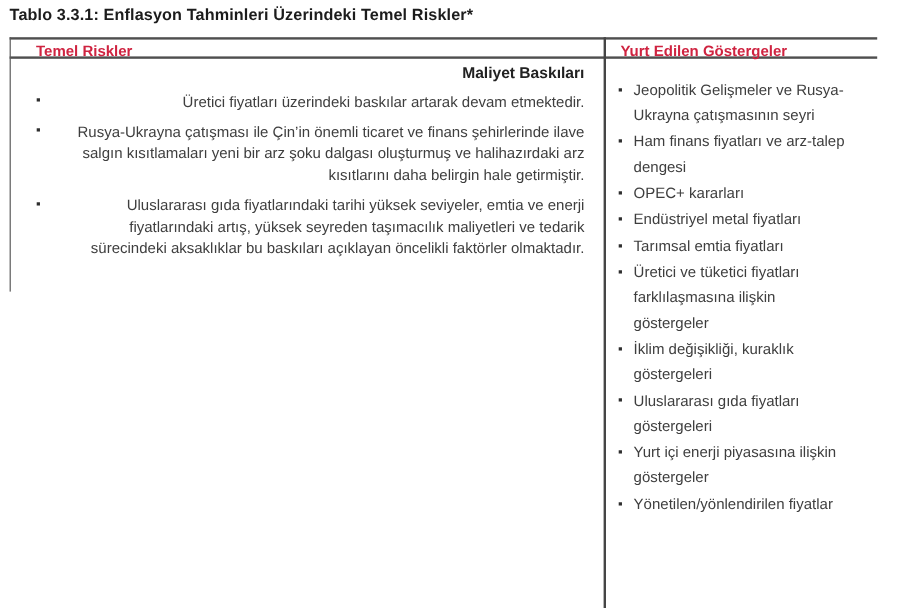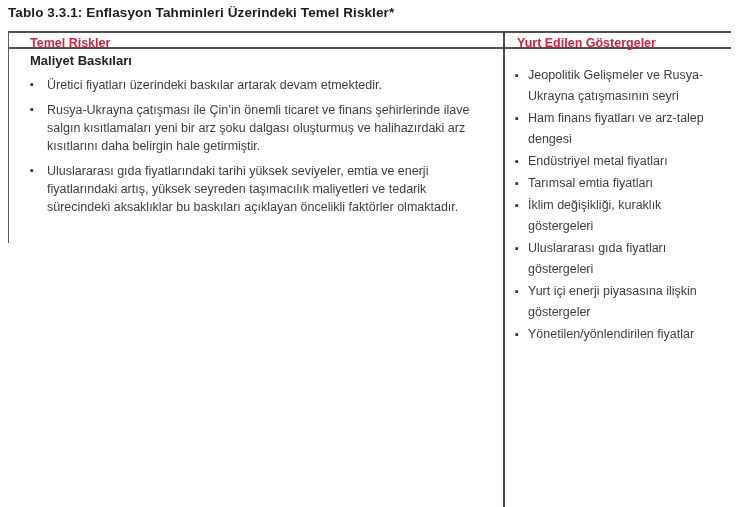--- a/index.html
+++ b/index.html
@@ -71,20 +71,21 @@
     padding-left: 14px;
   }
   .tbody {
     display: flex;
     align-items: flex-start;
   }
   .col-risks {
     width: 495px;
     box-sizing: border-box;
     padding: 4px 16px 0 22px;
+    text-align: right;
   }
   .col-indicators {
     flex: 1;
     box-sizing: border-box;
     padding: 16px 0 0 12px;
   }
   .section-title {
     font-size: 13px;
     font-weight: bold;
     color: #222222;
@@ -149,22 +150,24 @@
         <li>Üretici fiyatları üzerindeki baskılar artarak devam etmektedir.</li>
         <li>Rusya-Ukrayna çatışması ile Çin’in önemli ticaret ve finans şehirlerinde ilave salgın kısıtlamaları yeni bir arz şoku dalgası oluşturmuş ve halihazırdaki arz kısıtlarını daha belirgin hale getirmiştir.</li>
         <li>Uluslararası gıda fiyatlarındaki tarihi yüksek seviyeler, emtia ve enerji fiyatlarındaki artış, yüksek seyreden taşımacılık maliyetleri ve tedarik sürecindeki aksaklıklar bu baskıları açıklayan öncelikli faktörler olmaktadır.</li>
       </ul>
     </div>
 
     <div class="col-indicators">
       <ul class="bullets">
         <li>Jeopolitik Gelişmeler ve Rusya-Ukrayna çatışmasının seyri</li>
         <li>Ham finans fiyatları ve arz-talep dengesi</li>
+        <li>OPEC+ kararları</li>
         <li>Endüstriyel metal fiyatları</li>
         <li>Tarımsal emtia fiyatları</li>
+        <li>Üretici ve tüketici fiyatları farklılaşmasına ilişkin göstergeler</li>
         <li>İklim değişikliği, kuraklık göstergeleri</li>
         <li>Uluslararası gıda fiyatları göstergeleri</li>
         <li>Yurt içi enerji piyasasına ilişkin göstergeler</li>
         <li>Yönetilen/yönlendirilen fiyatlar</li>
       </ul>
     </div>
 
   </div>
 </div>
 

